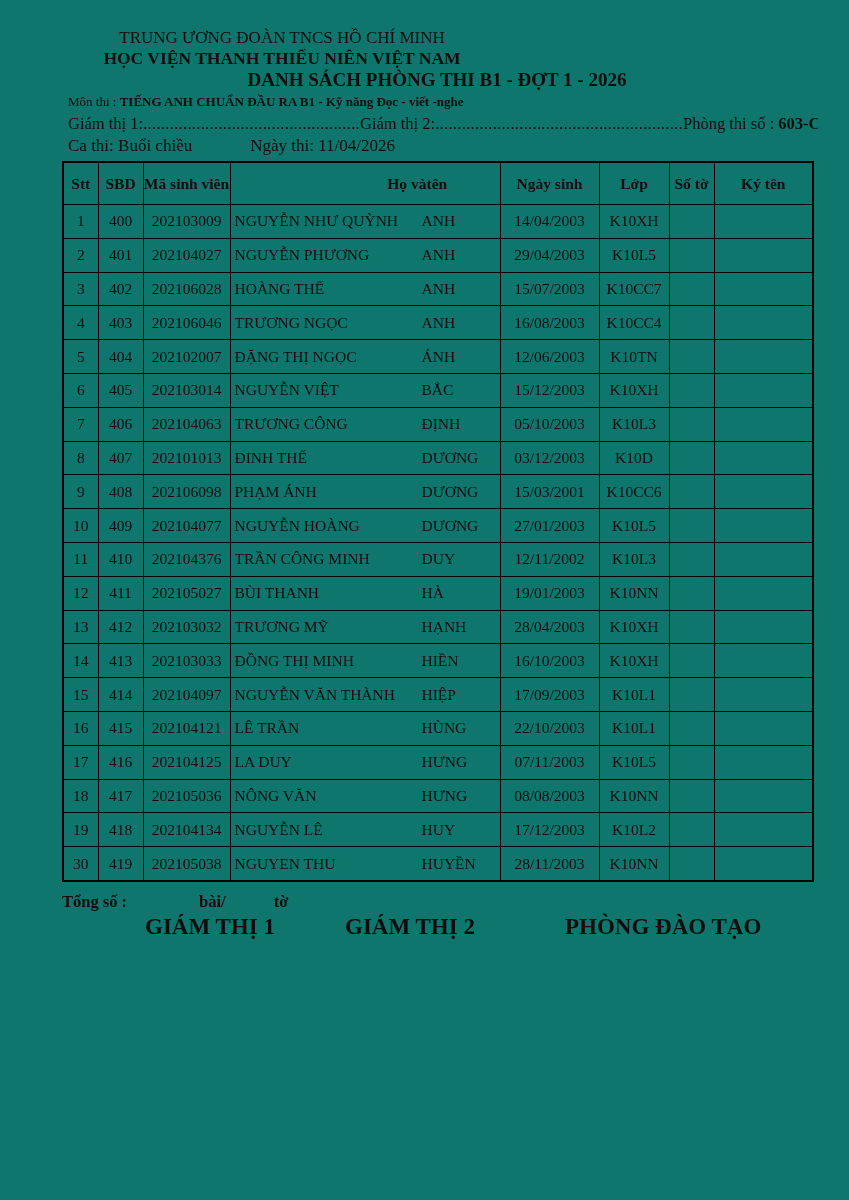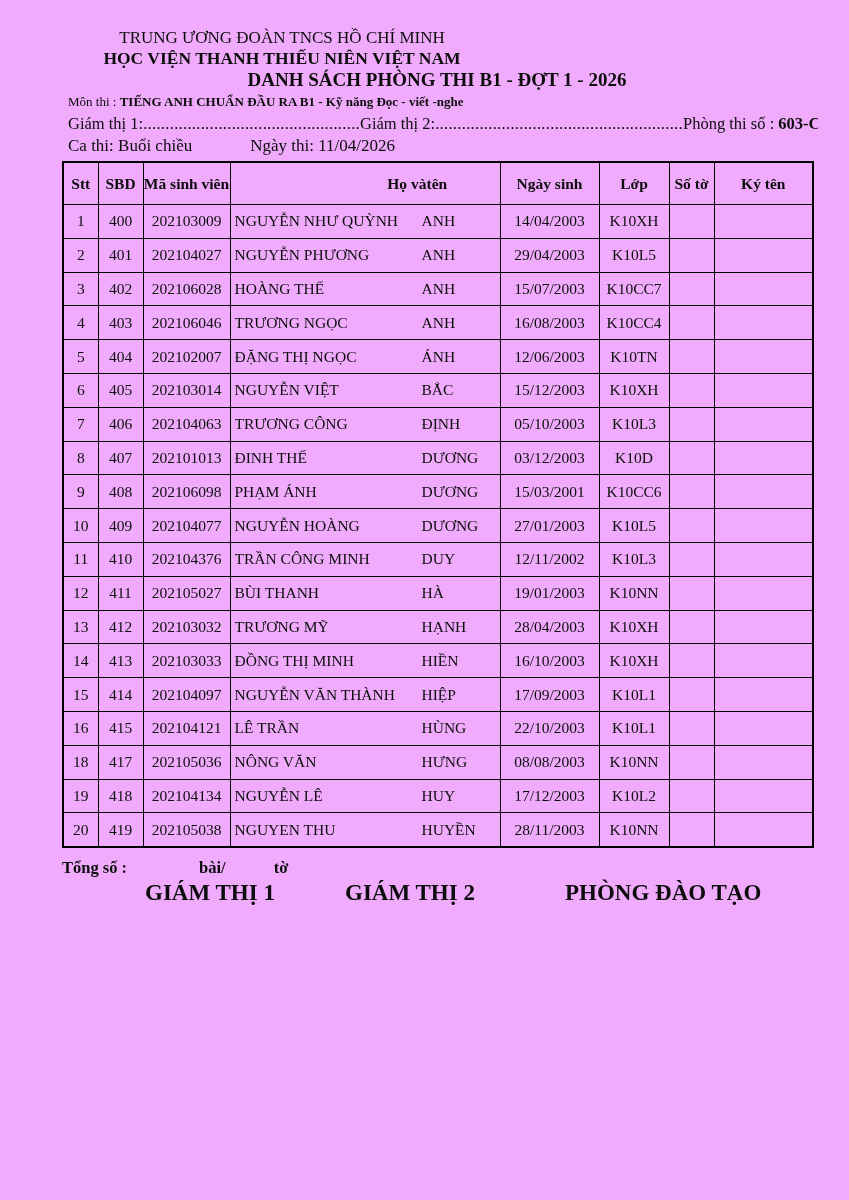--- a/index.html
+++ b/index.html
@@ -1,21 +1,21 @@
 <!DOCTYPE html>
 <html><head>
 <meta charset="utf-8">
 <style>
   html, body { margin: 0; padding: 0; background: #e8e8e8; }
   .page {
     position: relative;
     width: 849px;
     height: 1200px;
     margin: 0 auto;
-    background: #f0abfc;
+    background: #0f766e;
     color: #0d0d0d;
     font-family: "Liberation Serif", "DejaVu Serif", serif;
     box-sizing: border-box;
     padding: 28px 37px 0 62px;
     overflow: hidden;
   }
   .content { width: 750px; }
 
   
   .org-block { width: 400px; margin-left: 20px; text-align: center; }
@@ -372,20 +372,35 @@
                 <span class="ho">LÊ TRẦN</span>
                 <span class="ten">HÙNG</span>
               </span>
     </td>
     <td>22/10/2003</td>
     <td>K10L1</td>
     <td></td>
     <td></td>
   </tr>
 
+  <tr>
+    <td>17</td>
+    <td>416</td>
+    <td>202104125</td>
+    <td class="c-name">
+      <span class="name-wrap">
+                <span class="ho">LA DUY</span>
+                <span class="ten">HƯNG</span>
+              </span>
+    </td>
+    <td>07/11/2003</td>
+    <td>K10L5</td>
+    <td></td>
+    <td></td>
+  </tr>
 
   <tr>
     <td>18</td>
     <td>417</td>
     <td>202105036</td>
     <td class="c-name">
       <span class="name-wrap">
                 <span class="ho">NÔNG VĂN</span>
                 <span class="ten">HƯNG</span>
               </span>
@@ -406,21 +421,21 @@
                 <span class="ten">HUY</span>
               </span>
     </td>
     <td>17/12/2003</td>
     <td>K10L2</td>
     <td></td>
     <td></td>
   </tr>
 
   <tr>
-    <td>20</td>
+    <td>30</td>
     <td>419</td>
     <td>202105038</td>
     <td class="c-name">
       <span class="name-wrap">
                 <span class="ho">NGUYEN THU</span>
                 <span class="ten">HUYỀN</span>
               </span>
     </td>
     <td>28/11/2003</td>
     <td>K10NN</td>

